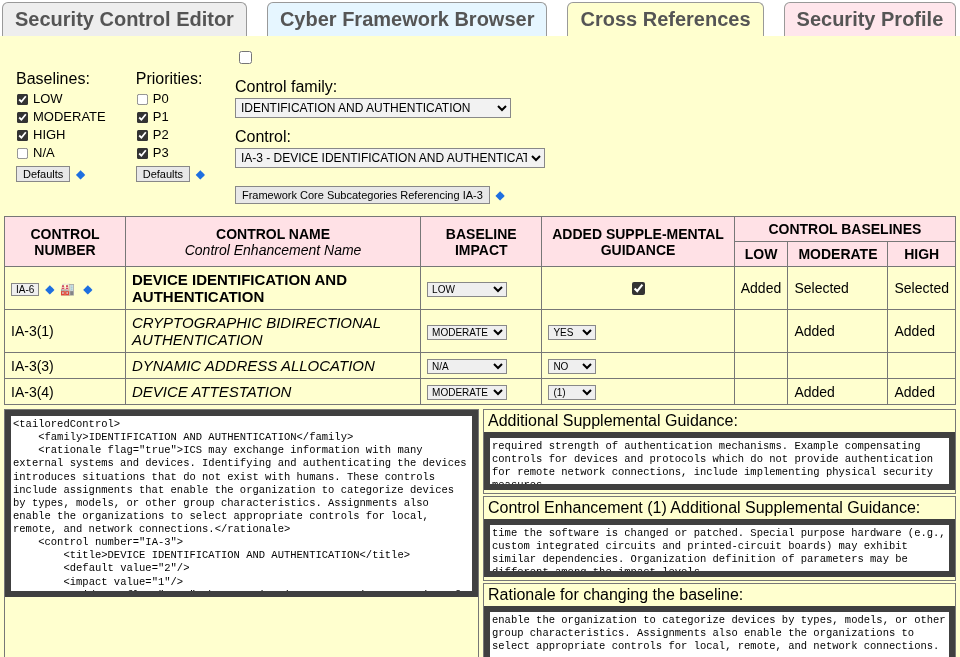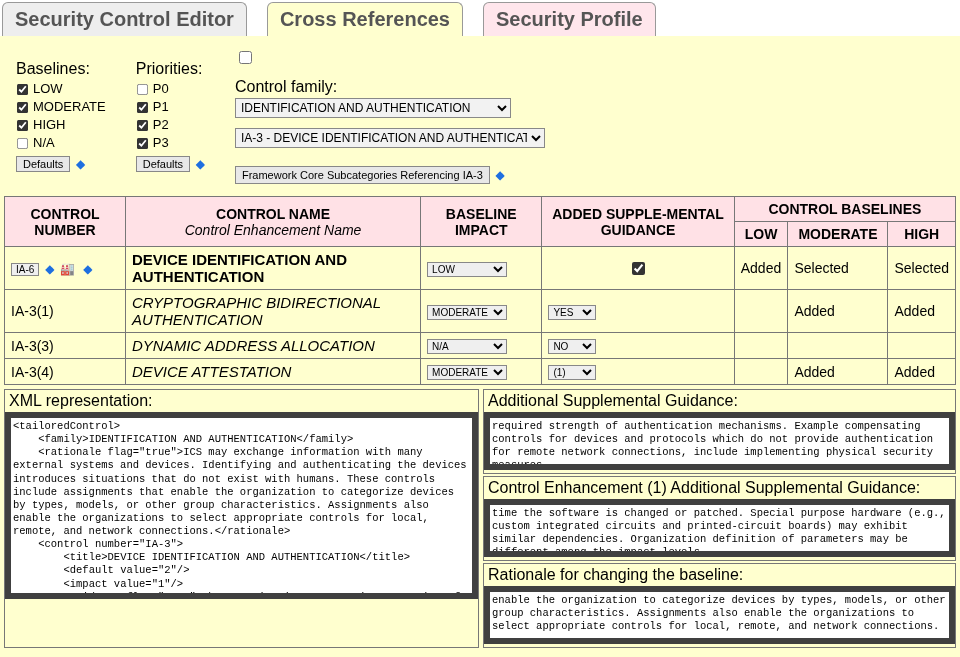--- a/index.html
+++ b/index.html
@@ -145,20 +145,21 @@
   .right-block { border: 1px solid #777; margin-bottom: 2px; }
   .right-block:last-child { margin-bottom: 0; }
   .right-block textarea { height: 58px; }
   input[type=checkbox] { accent-color: #333; }
 </style>
 </head>
 <body>
 
 <div class="tabs">
   <div class="tab t1">Security Control Editor</div>
+  <div class="tab t2">Cyber Framework Browser</div>
   <div class="tab t3">Cross References</div>
   <div class="tab t4">Security Profile</div>
 </div>
 
 <div class="filters">
   <div class="fcol">
     <div class="flabel">Baselines:</div>
     <label class="chk-row"><input type="checkbox" checked="" style=""><span>LOW</span></label>
     <label class="chk-row"><input type="checkbox" checked="" style=""><span>MODERATE</span></label>
     <label class="chk-row"><input type="checkbox" checked="" style=""><span>HIGH</span></label>
@@ -185,20 +186,21 @@
     <div class="restrict-row">
       <input type="checkbox" style="">
     </div>
     <div class="selrow">
       <span class="sel-label">Control family:</span>
       <select class="big" style="width:276px">
         <option>IDENTIFICATION AND AUTHENTICATION</option>
       </select>
     </div>
     <div class="selrow">
+      <span class="sel-label">Control:</span>
       <select class="big" style="width:310px">
         <option>IA-3 - DEVICE IDENTIFICATION AND AUTHENTICATION</option>
       </select>
     </div>
     <div>
       <span class="subcat-btn">Framework Core Subcategories Referencing IA-3</span>
       <span class="diamond-icon">◆</span>
     </div>
   </div>
 </div>
@@ -261,21 +263,20 @@
       <td><select class="tiny"><option>(1)</option></select></td>
       <td></td>
       <td>Added</td>
       <td>Added</td>
     </tr>
   </tbody>
 </table>
 
 <div class="bottom">
   <div class="panel-left">
-    <div class="panel-title">XML representation:</div>
     <textarea rows="13" style="">&lt;tailoredControl&gt;
     &lt;family&gt;IDENTIFICATION AND AUTHENTICATION&lt;/family&gt;
     &lt;rationale flag="true"&gt;ICS may exchange information with many external systems and devices. Identifying and authenticating the devices introduces situations that do not exist with humans. These controls include assignments that enable the organization to categorize devices by types, models, or other group characteristics. Assignments also enable the organizations to select appropriate controls for local, remote, and network connections.&lt;/rationale&gt;
     &lt;control number="IA-3"&gt;
         &lt;title&gt;DEVICE IDENTIFICATION AND AUTHENTICATION&lt;/title&gt;
         &lt;default value="2"/&gt;
         &lt;impact value="1"/&gt;
         &lt;guidance flag="true"&gt;The organization may permit connection of devices, also known as non-person entities (NPE), belonging to and authorized by another organization (e.g., business partners) to their ICS. Especially when these devices are non-local, their identification and authentication can be vital. Organizations may perform risk and impact analysis to determine the required</textarea>
   </div>
   <div class="panel-right">

